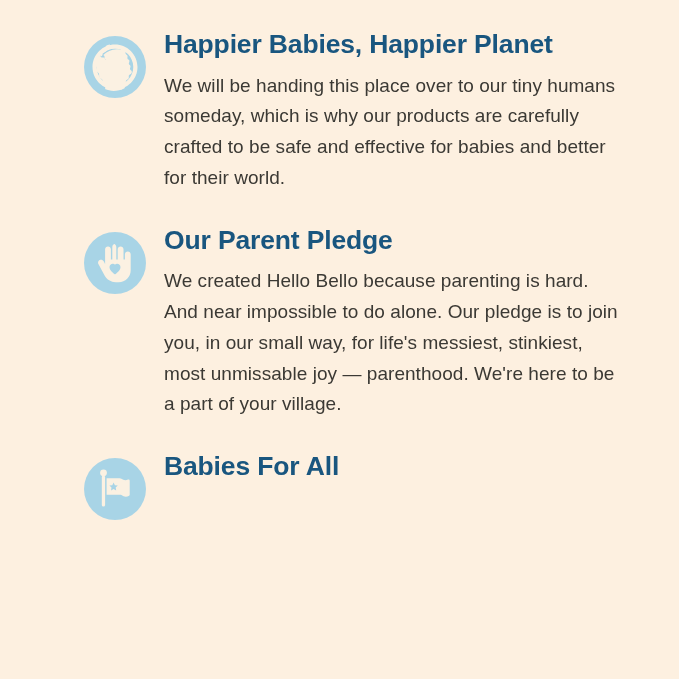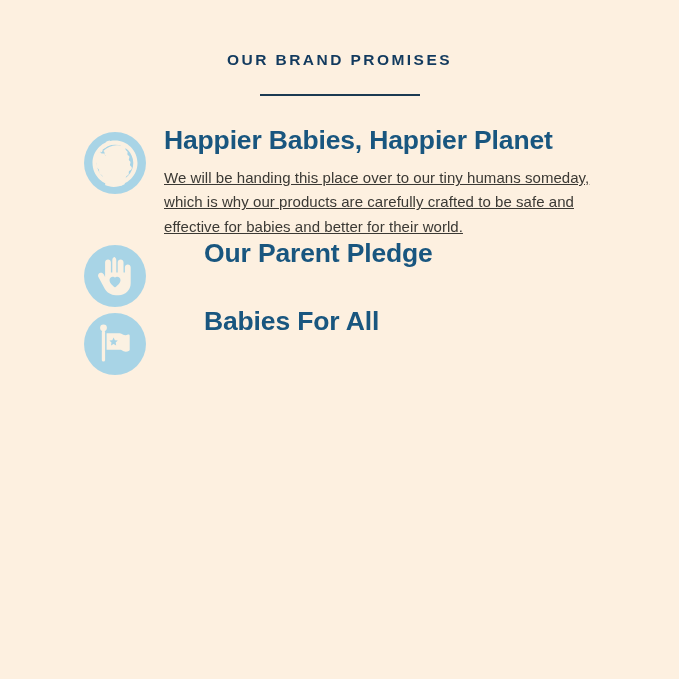--- a/index.html
+++ b/index.html
@@ -50,21 +50,21 @@
   .promises {
     margin-top: 30px;
     padding-left: 84px;
     padding-right: 55px;
   }
   .promise {
     display: flex;
     align-items: flex-start;
   }
   .promise + .promise {
-    gap: 40px;
+    margin-top: 32px;
   }
   .icon-col {
     flex: 0 0 62px;
     width: 62px;
     margin-top: 6px;
   }
   .icon-badge {
     width: 62px;
     height: 62px;
     display: block;
@@ -77,39 +77,32 @@
     font-family: "Liberation Sans", sans-serif;
     font-size: 26.5px;
     font-weight: bold;
     color: #19567F;
     letter-spacing: -0.15px;
     line-height: 1.12;
     margin: 0 0 11px 0;
   }
   .promise-body {
     font-family: "Liberation Sans", sans-serif;
-    font-size: 15px;
+    font-size: 19px;
     color: #3B3934;
     line-height: 1.62;
     margin: 0;
     letter-spacing: 0.05px;
-    text-decoration: underline;
   }
 </style>
 </head>
 <body>
 
 <div class="page">
 
-  <div class="header">
-    <div class="eyebrow">OUR BRAND PROMISES</div>
-    <div class="rule-wrap">
-      <div class="rule"></div>
-    </div>
-  </div>
 
   <div class="promises">
 
     <div class="promise">
       <div class="icon-col">
         <svg class="icon-badge" viewBox="0 0 62 62">
           <circle cx="31" cy="31" r="31" fill="#A8D4E6"></circle>
           <g fill="#FBF1E2">
             <path d="M31 8.5c-12.4 0-22.5 10.1-22.5 22.5S18.6 53.5 31 53.5 53.5 43.4 53.5 31 43.4 8.5 31 8.5zm0 4.2c10.1 0 18.3 8.2 18.3 18.3S41.1 49.3 31 49.3 12.7 41.1 12.7 31 20.9 12.7 31 12.7z"></path>
             <path d="M22.8 14.2c-1.1 1.5-2.6 2.4-4.3 3.1-1.3.5-2.1 1.5-1.8 2.9.2 1.1 1.1 1.6 2.1 1.3 1-.3 1.6.1 1.9 1 .4 1.2 1.3 1.6 2.5 1.4 1.5-.3 2.4.5 2.4 2 0 1.2.6 2 1.7 2.4 1.5.5 2.1 1.6 1.9 3.1-.2 1.3.3 2.3 1.4 3 1.5.9 2 2.2 1.7 3.9-.3 1.6.2 2.9 1.4 4 .9.8 1.3 1.8 1.2 3-.2 1.8.5 3.2 2 4.2.5.3.8.8.9 1.4.2 1.3 1 1.7 2.2 1.3-3.1 1.7-6.6 2.7-10.4 2.7-3.1 0-6-.6-8.6-1.8.6-1.2.4-2.4-.6-3.3-1.1-1-1.6-2.2-1.5-3.7.1-1.6-.6-2.8-2-3.6-1.3-.7-1.9-1.8-1.8-3.3.1-1.1-.3-2-1.2-2.7-1.2-.9-1.6-2.1-1.3-3.6.3-1.4-.2-2.5-1.4-3.3.3-3.5 1.5-6.7 3.4-9.5.8.5 1.7.6 2.6.2 1.1-.5 1.6-1.4 1.4-2.6-.1-.9.3-1.5 1.1-1.8 1-.4 1.4-1.2 1.1-2.2-.2-.6 0-1.1.5-1.5.8-.6.9-1.4.4-2.3 1.4-.6 2.8-1 4.3-1.3-.3.8-.2 1.5.3 2.1z"></path>
@@ -128,20 +121,21 @@
         <svg class="icon-badge" viewBox="0 0 62 62">
           <circle cx="31" cy="31" r="31" fill="#A8D4E6"></circle>
           <g fill="#FBF1E2">
             <path d="M31.2 12.1c-1.6 0-2.9 1.3-2.9 2.9v12.6h-1.4V17.3c0-1.6-1.3-2.9-2.9-2.9s-2.9 1.3-2.9 2.9v14.6l-1.4-2.6c-.8-1.5-2.6-2-4.1-1.2-1.4.8-2 2.6-1.2 4l6.2 11.5c2.2 4.1 6.4 6.6 11 6.6h3.1c6.6 0 12-5.4 12-12V22.4c0-1.6-1.3-2.9-2.9-2.9s-2.9 1.3-2.9 2.9v5.2h-1.4V17.3c0-1.6-1.3-2.9-2.9-2.9s-2.9 1.3-2.9 2.9v10.3h-1.4V15c0-1.6-1.3-2.9-2.9-2.9z"></path>
           </g>
           <path d="M31 42.2c-.2 0-.4-.1-.6-.2-1-.8-4.9-3.9-4.9-6.8 0-1.9 1.5-3.4 3.4-3.4 1 0 1.7.4 2.1.9.4-.5 1.1-.9 2.1-.9 1.9 0 3.4 1.5 3.4 3.4 0 2.9-3.9 6-4.9 6.8-.2.1-.4.2-.6.2z" fill="#A8D4E6"></path>
         </svg>
       </div>
       <div class="text-col">
         <h2 class="promise-title">Our Parent Pledge</h2>
+        <p class="promise-body">We created Hello Bello because parenting is hard. And near impossible to do alone. Our pledge is to join you, in our small way, for life's messiest, stinkiest, most unmissable joy — parenthood. We're here to be a part of your village.</p>
       </div>
     </div>
 
     <div class="promise">
       <div class="icon-col">
         <svg class="icon-badge" viewBox="0 0 62 62">
           <circle cx="31" cy="31" r="31" fill="#A8D4E6"></circle>
           <g fill="#FBF1E2">
             <circle cx="19.5" cy="14.8" r="3.4"></circle>
             <rect x="17.8" y="17.5" width="3.3" height="31" rx="1.6"></rect>

